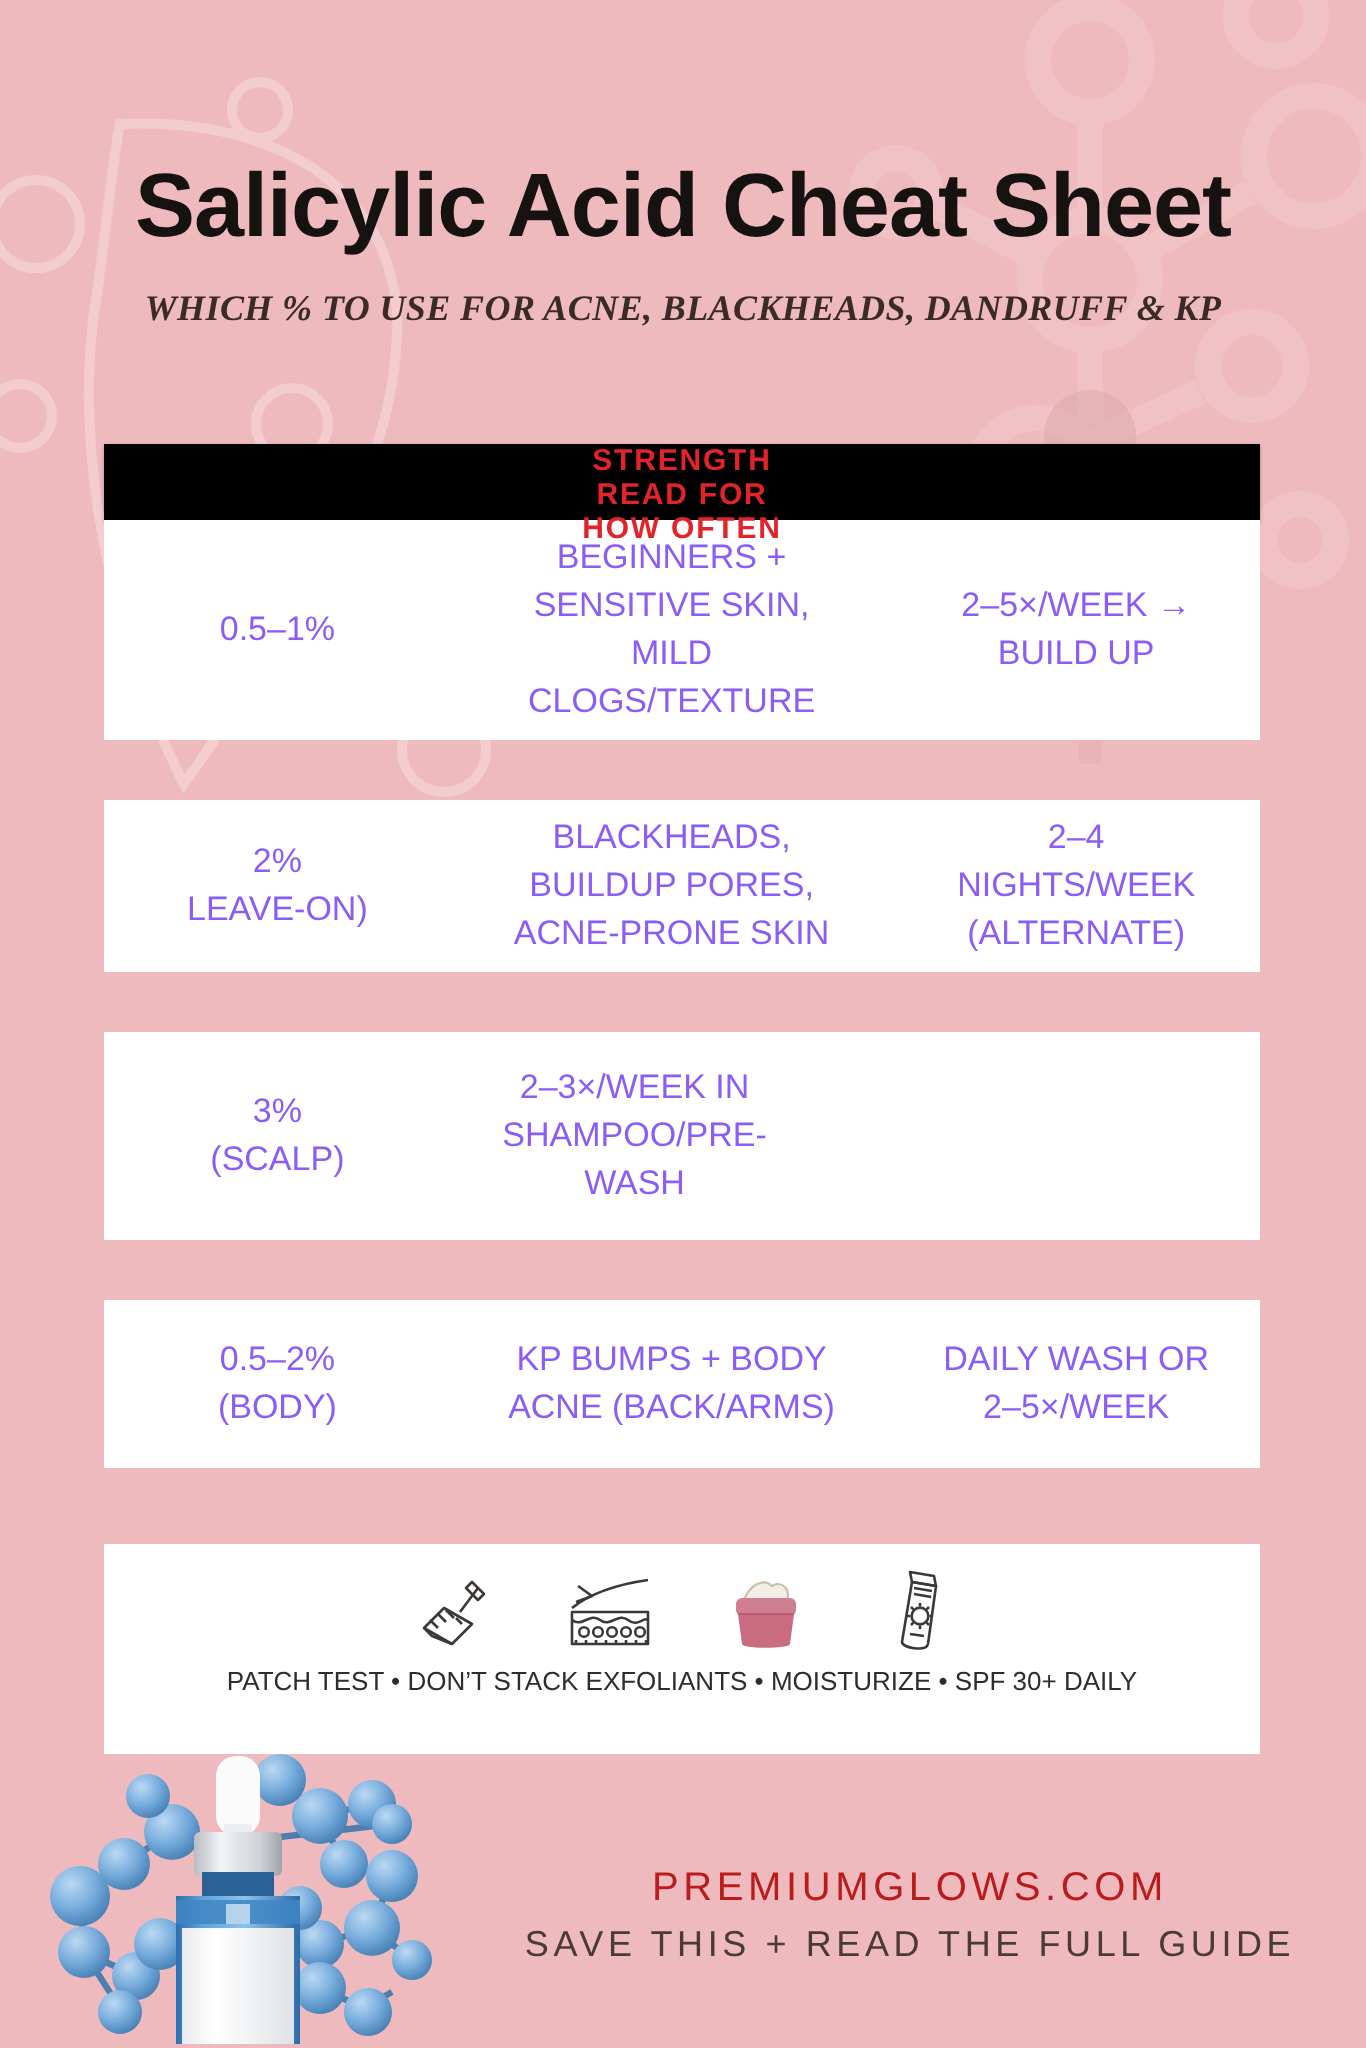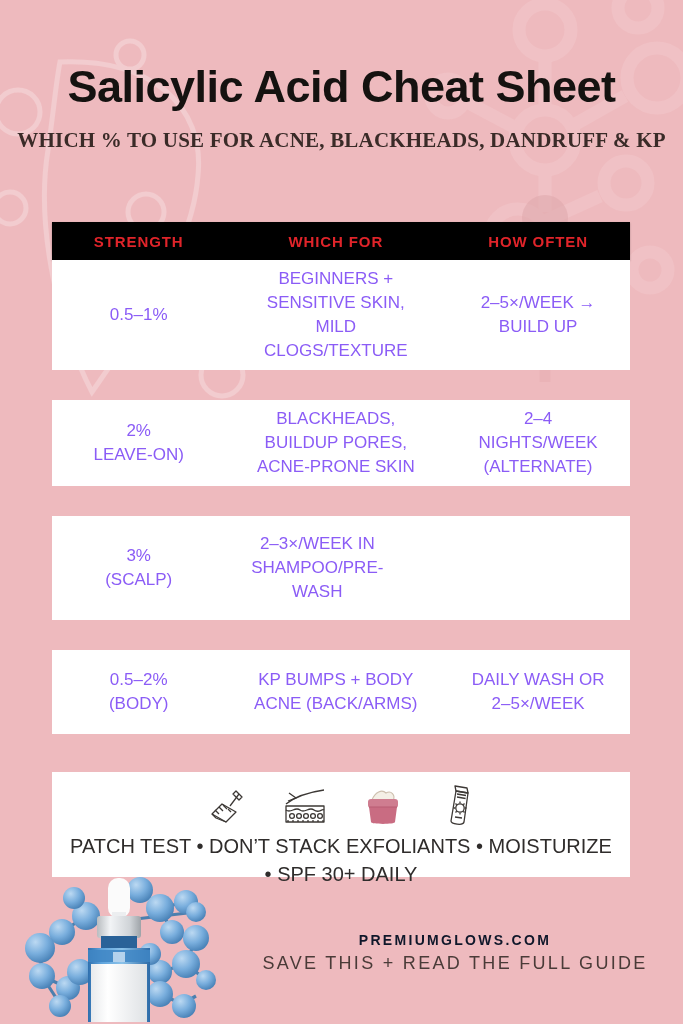--- a/index.html
+++ b/index.html
@@ -40,47 +40,49 @@
     text-align: center;
     z-index: 5;
   }
   .title {
     font-family: "Liberation Sans", sans-serif;
     font-weight: bold;
     font-size: 45px;
     letter-spacing: -0.5px;
     color: #151210;
     line-height: 1.12;
-    margin: 0;
+    margin: 16px;
     white-space: nowrap;
   }
   .subtitle {
     font-family: "Liberation Serif", serif;
     font-weight: bold;
-    font-size: 21px;
+    font-size: 18px;
     letter-spacing: 0.2px;
     color: #3a2b28;
     margin: 16px 0 0 0;
     white-space: nowrap;
+    font-style: italic;
   }
 
   
   .table {
     position: absolute;
     left: 52px;
     top: 222px;
     width: 578px;
     z-index: 5;
   }
   .thead {
     display: flex;
     background: #000000;
     height: 38px;
     align-items: center;
     box-shadow: 0 1px 2px rgba(0,0,0,0.25);
+    flex-direction: column;
   }
   .thead .cell {
     font-size: 15px;
     font-weight: bold;
     letter-spacing: 0.9px;
     color: #e0242a;
     text-align: center;
   }
   .col-0 { width: 30.0%; }
   .col-1 { width: 38.2%; }
@@ -122,42 +124,41 @@
     display: flex;
     justify-content: center;
     align-items: flex-end;
     gap: 34px;
     height: 50px;
     padding-top: 6px;
   }
   .tips-icons svg { display: block; }
   .tips-text {
     text-align: center;
-    font-size: 20px;
+    font-size: 13px;
     color: #2f2c2b;
     line-height: 1.42;
     padding: 4px 14px 0 14px;
     box-sizing: border-box;
   }
 
   
   .footer {
     position: absolute;
     left: 245px;
     top: 930px;
     width: 420px;
     text-align: center;
     z-index: 5;
   }
   .footer-url {
-    font-size: 14px;
+    font-size: 20px;
     letter-spacing: 2.3px;
-    color: #0f172a;
+    color: #b91c1c;
     line-height: 1.45;
-    font-weight: bold;
   }
   .footer-cta {
     font-size: 18px;
     letter-spacing: 2.3px;
     color: #4a3b38;
     line-height: 1.45;
   }
 
   
   .bottle-art {
@@ -219,21 +220,21 @@
 
   <div class="header">
     <h1 class="title">Salicylic Acid Cheat Sheet</h1>
     <div class="subtitle">WHICH % TO USE FOR ACNE, BLACKHEADS, DANDRUFF &amp; KP</div>
   </div>
 
   <div class="table">
 
     <div class="thead">
       <div class="cell col-0">STRENGTH</div>
-      <div class="cell col-1">WHICH FOR</div>
+      <div class="cell col-1">READ FOR</div>
       <div class="cell col-2">HOW OFTEN</div>
     </div>
 
     <div class="row row-0">
       <div class="cell col-0">0.5–1%</div>
       <div class="cell col-1">BEGINNERS +
 SENSITIVE SKIN,
 MILD
 CLOGS/TEXTURE</div>
       <div class="cell col-2">2–5×/WEEK →

